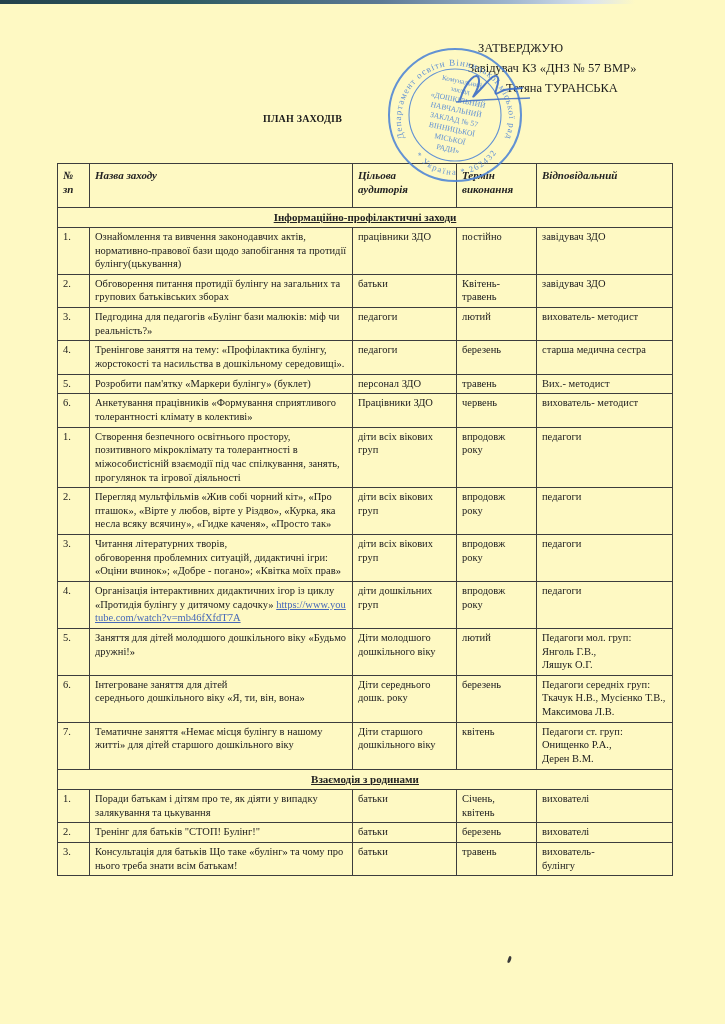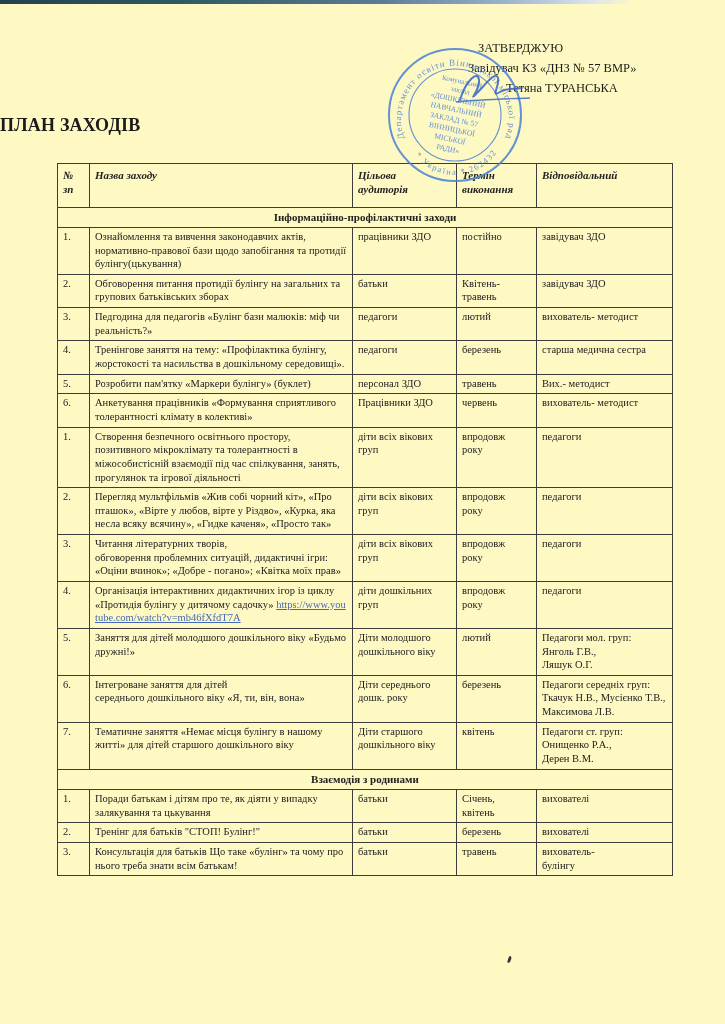--- a/index.html
+++ b/index.html
@@ -20,22 +20,22 @@
   .approval .l1 { padding-left:10px; }
   .approval .l3 { padding-left:38px; }
   .sig {
     position:absolute; top:66px; left:452px; width:100px; height:46px; z-index:6;
   }
   .stamp {
     position:absolute; top:40px; left:383px; width:144px; height:150px;
     z-index:5; opacity:0.88;
   }
   .titleblock {
-    position:absolute; top:111px; left:0; width:605px; 
-    font-weight:bold; font-size:18px; line-height:1.65; color:#1b1b1b;
+    position:absolute; top:111px; left:0; width:605px; text-align:center;
+    font-weight:bold; font-size:10px; line-height:1.65; color:#1b1b1b;
     letter-spacing:.2px;
   }
   table.plan {
     position:absolute; top:163px; left:57px; width:615px;
     border-collapse:collapse; table-layout:fixed;
     font-size:10.5px; line-height:1.3; color:#222;
   }
   table.plan col.c-num  { width:32px; }
   table.plan col.c-act  { width:263px; }
   table.plan col.c-aud  { width:104px; }
@@ -46,20 +46,21 @@
     padding:2px 5px 3px 5px; white-space:pre-line;
     overflow-wrap:break-word;
   }
   table.plan th {
     font-weight:bold; font-style:italic; text-align:left;
     font-size:11px; padding-top:4px; padding-bottom:10px;
   }
   td.section {
     text-align:center; font-weight:bold; font-size:11px;
     padding:1px 4px 2px 4px;
+    text-decoration:underline;
   }
   td.num { padding-left:6px; }
   a.yt {
     color:#4668b8; text-decoration:underline; word-break:break-all;
   }
   .speck1 { position:absolute; top:956px; left:508px; width:3px; height:7px;
     background:#3a3a3a; transform:rotate(18deg); border-radius:40% 60% 60% 40%; }
   .speck2 { position:absolute; top:46px; left:536px; width:4px; height:4px;
     color:#8a8a8a; font-size:8px; }
 </style>

